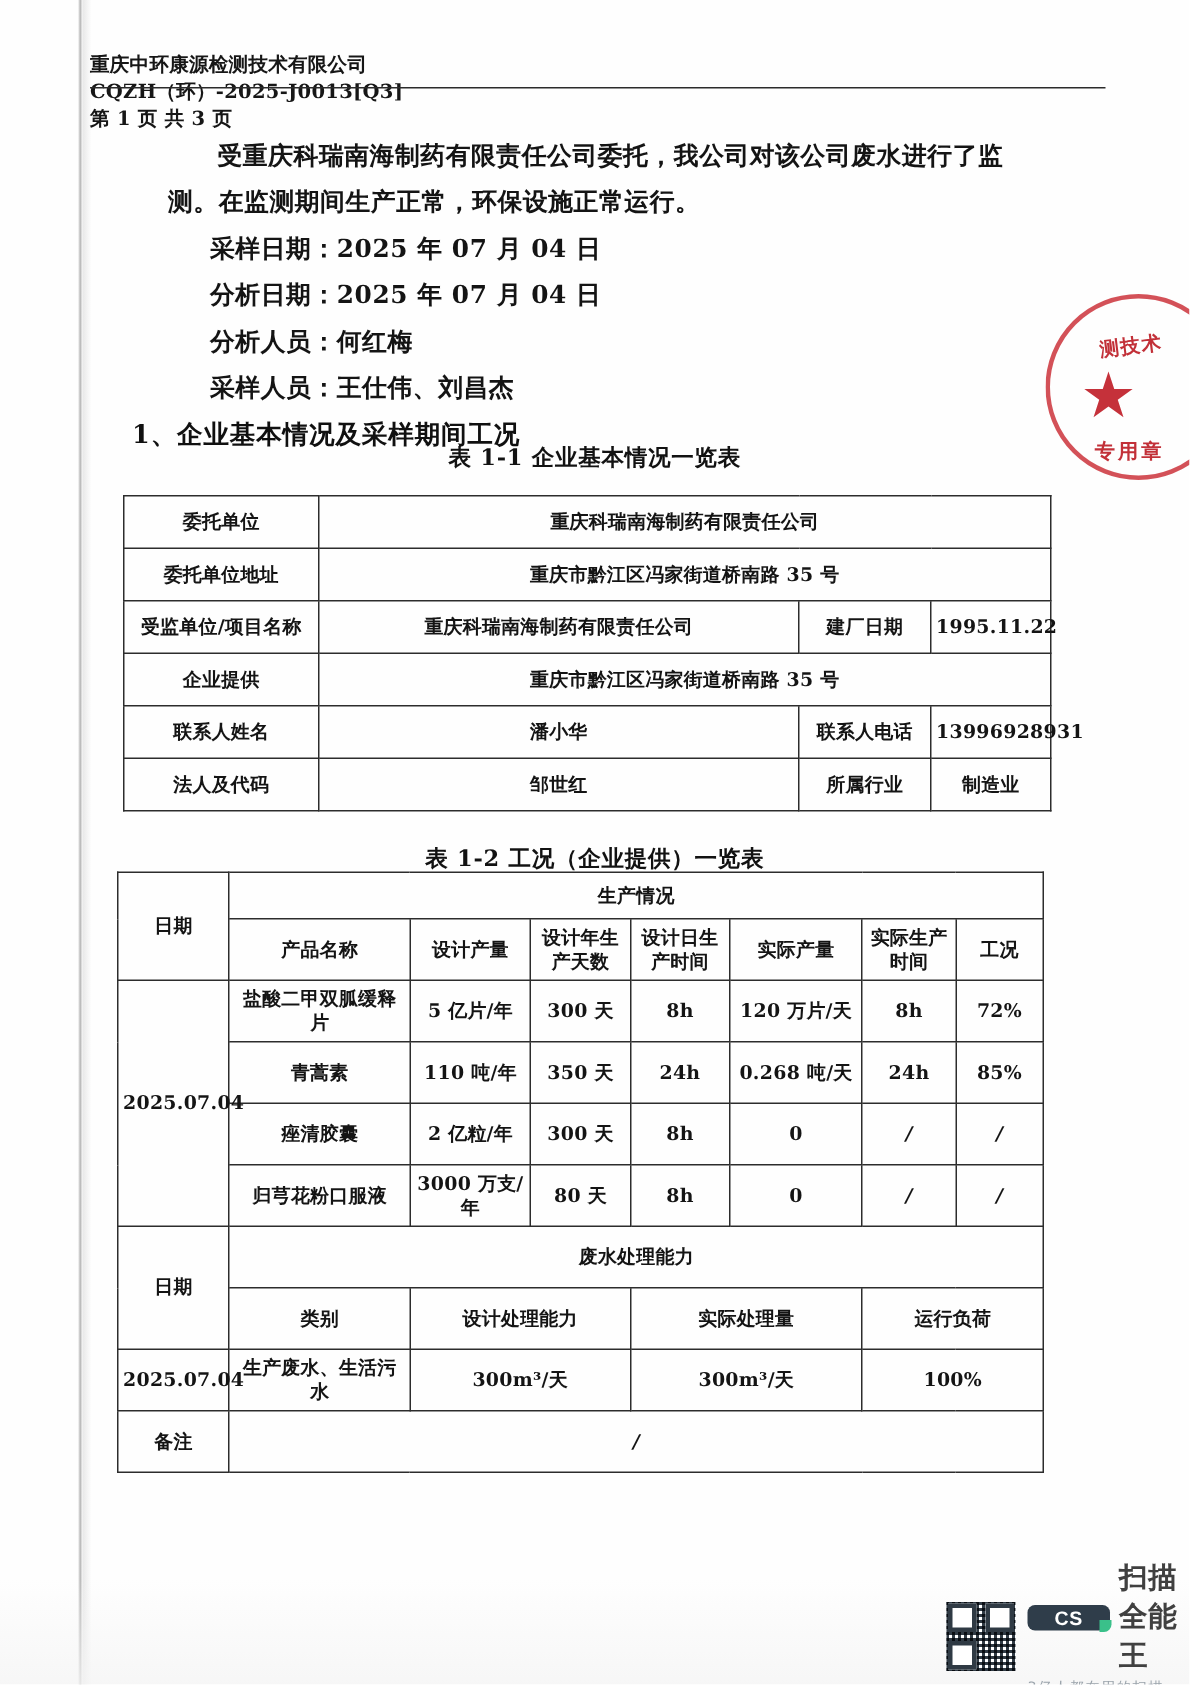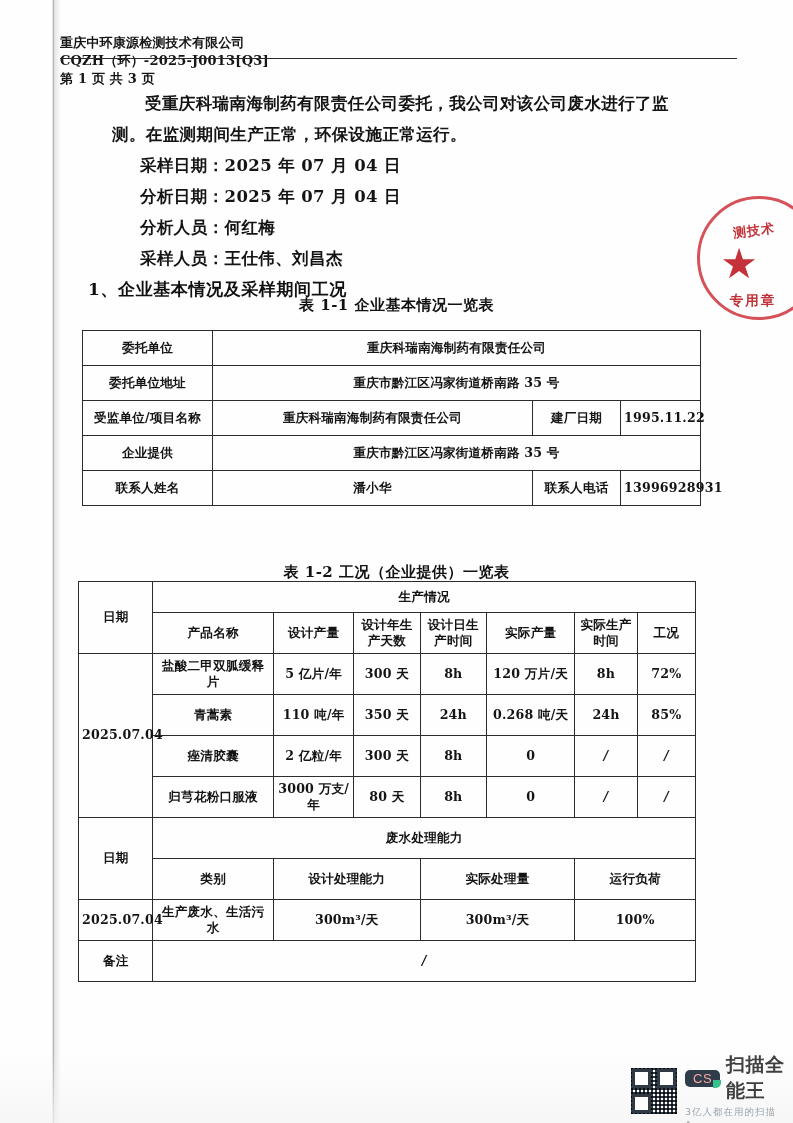--- a/index.html
+++ b/index.html
@@ -245,26 +245,26 @@
     position: absolute;
     left: 1px; bottom: 1px;
     width: 13px; height: 13px;
     border: 3px solid #2f3a44;
     background: #fff;
   }
   .wm-right { display: flex; flex-direction: column; gap: 2px; }
   .wm-row1 { display: flex; align-items: center; gap: 6px; }
   .wm-badge {
     background: #2f3d4a;
-    color: #fca5a5;
+    color: #ffffff;
     font-family: "Liberation Sans", sans-serif;
-    font-weight: 400;
+    font-weight: 700;
     font-size: 13px;
     border-radius: 5px;
-    padding: 1px 8px;
+    padding: 1px 18px;
     letter-spacing: 0.5px;
     position: relative;
   }
   .wm-badge::after {
     content:"";
     position:absolute;
     right:-1px; bottom:-1px;
     width: 8px; height: 8px;
     background: #3ac08a;
     border-bottom-right-radius: 5px;
@@ -332,20 +332,26 @@
     </tr>
     <tr>
       <td>企业提供</td>
       <td colspan="3">重庆市黔江区冯家街道桥南路 35 号</td>
     </tr>
     <tr>
       <td>联系人姓名</td>
       <td>潘小华</td>
       <td>联系人电话</td>
       <td>13996928931</td>
+    </tr>
+    <tr>
+      <td>法人及代码</td>
+      <td>邹世红</td>
+      <td>所属行业</td>
+      <td>制造业</td>
     </tr>
   </tbody>
 </table>
 
 <div class="table-caption" id="cap-1-2">表 1-2 工况（企业提供）一览表</div>
 <table class="doc-table" id="table-1-2">
   <colgroup>
     <col style="width:74px">
     <col style="width:120px">
     <col style="width:80px">

